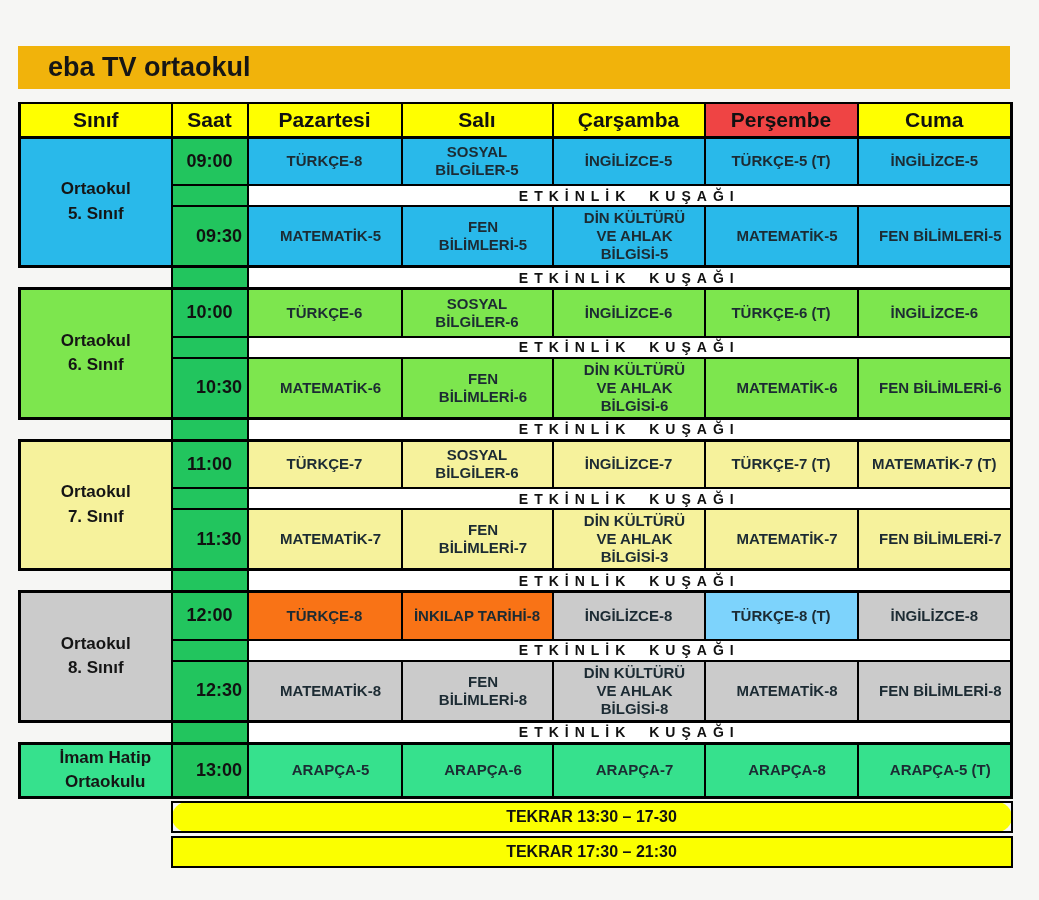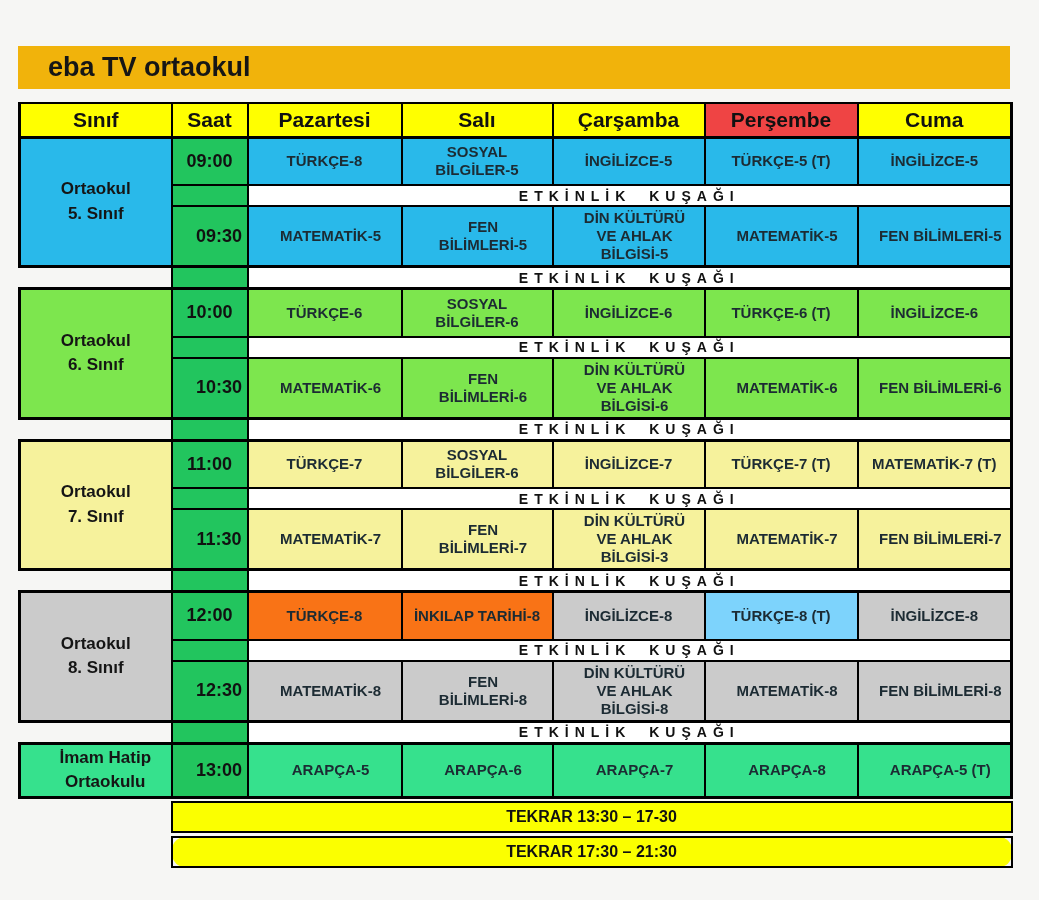--- a/index.html
+++ b/index.html
@@ -223,24 +223,24 @@
       <td class="lesson-cell" style="background-color: rgb(54, 225, 141);">ARAPÇA-7</td>
       <td class="lesson-cell" style="background-color: rgb(54, 225, 141);">ARAPÇA-8</td>
       <td class="lesson-cell col-last" style="background-color: rgb(54, 225, 141);">ARAPÇA-5 (T)</td>
     </tr>
 
     <tr class="h-sp1 spacer">
           <td colspan="7"></td>
         </tr>
     <tr class="h-tekrar">
       <td class="blank-cell"></td>
-      <td class="tekrar-cell" colspan="6" style="background-color: rgb(251, 255, 0);">TEKRAR 13:30 – 17-30</td>
+      <td class="tekrar-cell" colspan="6" style="background-color: rgb(251, 255, 0); border-radius: 15px;">TEKRAR 13:30 – 17-30</td>
     </tr>
     <tr class="h-sp2 spacer">
           <td colspan="7"></td>
         </tr>
     <tr class="h-tekrar">
       <td class="blank-cell"></td>
-      <td class="tekrar-cell" colspan="6" style="background-color: rgb(251, 255, 0); border-radius: 13px;">TEKRAR 17:30 – 21:30</td>
+      <td class="tekrar-cell" colspan="6" style="background-color: rgb(251, 255, 0);">TEKRAR 17:30 – 21:30</td>
     </tr>
   </tbody>
     </table>
 </div>
 
 </body></html>

